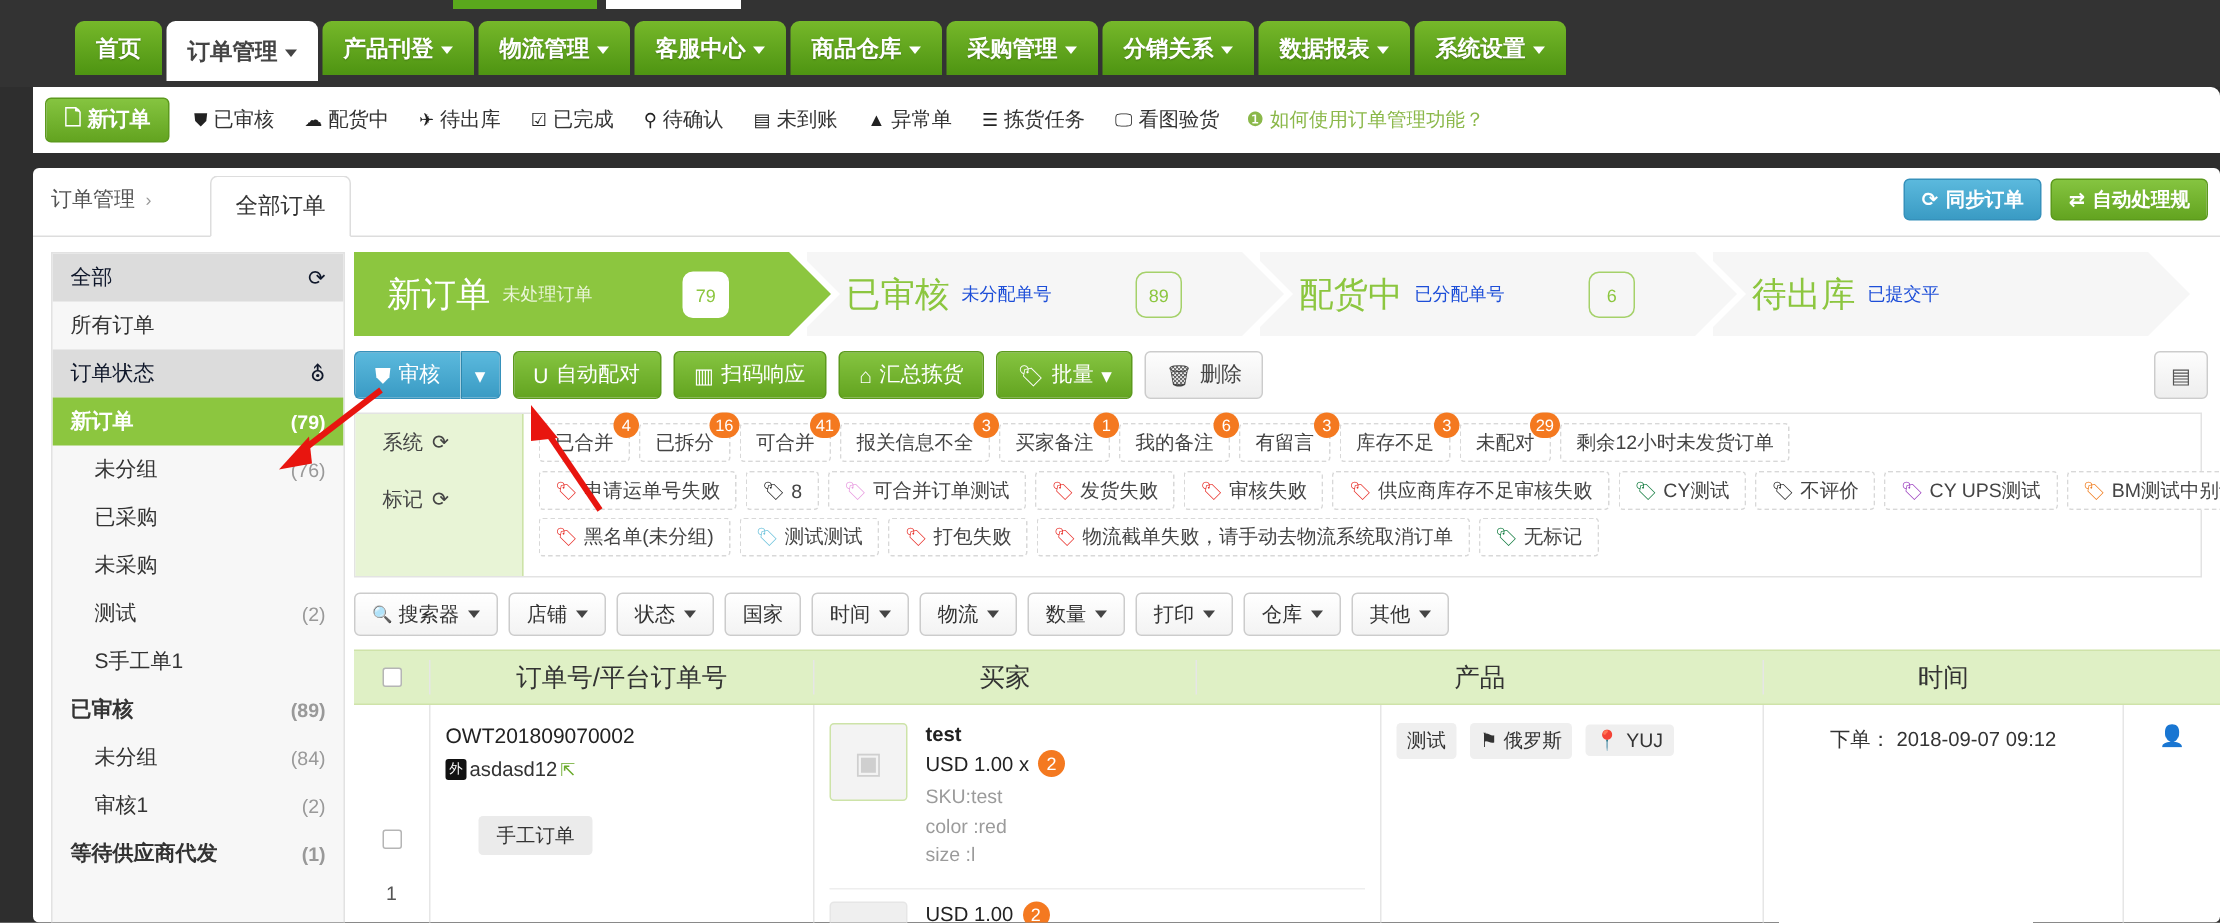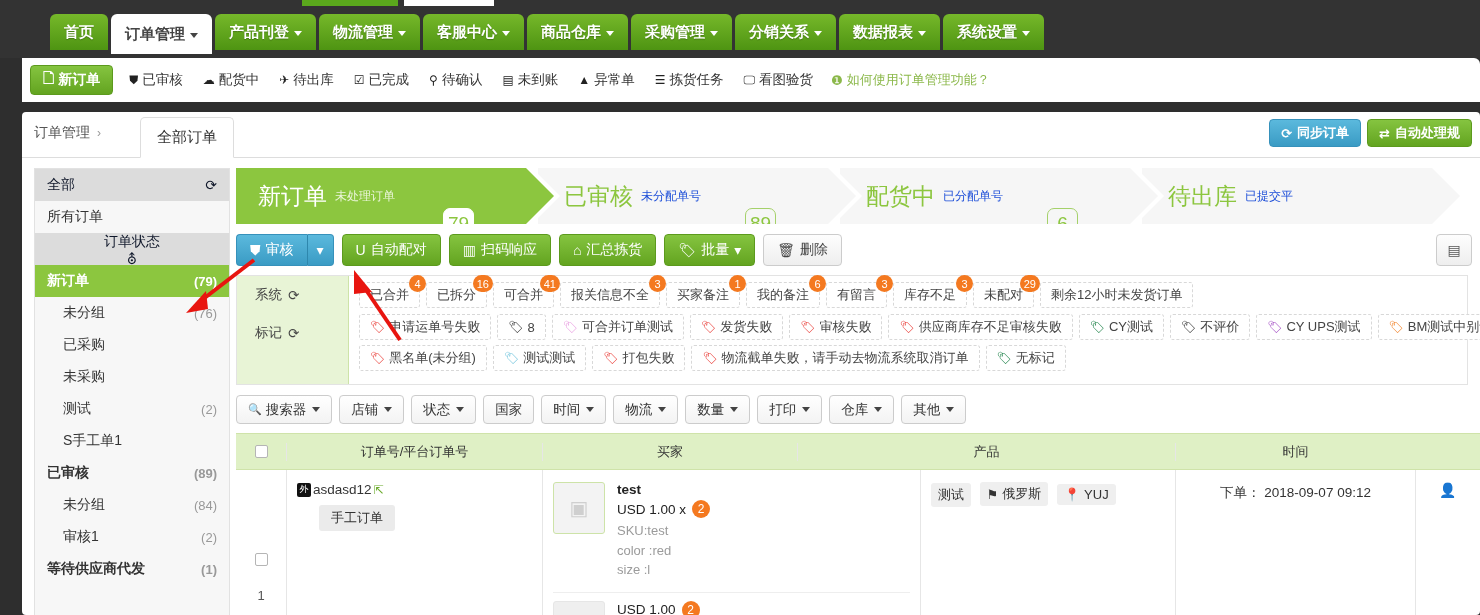--- a/index.html
+++ b/index.html
@@ -121,21 +121,21 @@
   .sidebar {
     position:absolute; left: 12px; top: 56px; width: 196px; height: 447px;
     background:#f7f7f7; border:1px solid #e2e2e2; border-bottom:none;
     overflow:hidden;
   }
   .sb-head {
     height:32px; background:#dcdcdc; display:flex; align-items:center;
     padding: 0 12px; font-size:14px; color:#0f172a; justify-content:space-between;
     cursor:pointer;
   }
-  .sb-head.sub { background:#dcdcdc;flex-direction:column; }
+  .sb-head.sub { background:#dcdcdc; }
   .sb-row {
     height:32px; display:flex; align-items:center; justify-content:space-between;
     padding: 0 12px; font-size:14px; color:#333; cursor:pointer;
   }
   .sb-row.lvl2 { padding-left: 28px; }
   .sb-row.bold { font-weight: bold; }
   .sb-row.active { background:#8cc63f; color:#fff; font-weight:bold; }
   .sb-row .cnt { color:#999; font-size:13px; }
   .sb-row.active .cnt { color:#fff; }
 
@@ -164,24 +164,24 @@
     border-top: 28px solid transparent;
     border-bottom: 28px solid transparent;
     border-left: 28px solid #ffffff;
     z-index: 1;
   }
   .rb .t1 { font-size: 23px; color:#8cc63f; font-weight:500; }
   .rb.first .t1 { color:#fff; }
   .rb .t2 { font-size: 12px; color:#1d4ed8; margin-left:8px; }
   .rb.first .t2 { color:#eaf5d8; }
   .rb .num {
-    position:absolute; right: 52px; top: 13px;
+    position:absolute; right: 40px; top: 13px;
     width:31px; height:31px; border-radius:7px;
     border:1px solid #a5d16a; color:#8cc63f; background:transparent;
-    display:flex; align-items:center; justify-content:center; font-size:19px;margin-top:27px;
+    display:flex; align-items:center; justify-content:center; font-size:12px;
   }
   .rb.first .num { background:#fff; border-color:#fff; color:#8cc63f; }
 
   
   .actions { display:flex; align-items:center; gap:8px; margin-top:10px; position:relative;}
   .abtn {
     height:32px; padding:0 13px; border-radius:4px; font-size:14px;
     display:flex; align-items:center; gap:5px; cursor:pointer; color:#fff;
     font-weight:normal;
   }
@@ -238,21 +238,21 @@
     border-left:4px solid transparent; border-right:4px solid transparent;
     border-top:5px solid #444; margin-left:2px;
   }
 
   
   .tbl { border-top:1px solid #cfe3a9; margin-right:0; }
   .thead {
     display:flex; height:36px; background:#dff0c5; align-items:center;
     border-bottom:1px solid #cfe3a9;
   }
-  .th { font-size:13px; color:#333; text-align:center; }
+  .th { font-size:17px; color:#333; text-align:center; }
   .c-chk { width:50px; display:flex; align-items:center; justify-content:center; }
   .c-order { width:256px; }
   .c-prod { width:378px; }
   .c-buyer { width:255px; }
   .c-time { width:240px; }
   .c-op { flex:1; }
   .sep-v { border-left:1px solid #e6e6e6; }
   .trow { display:flex; min-height: 122px; border-bottom:1px solid #eee; }
   .cellpad { padding: 12px 10px; }
   .chkbox {
@@ -261,21 +261,21 @@
   }
   .rownum { font-size:13px; color:#555; margin-top:22px; text-align:center;}
   .ordno { font-size:14px; color:#222; margin-bottom:7px; }
   .plat { display:flex; align-items:center; gap:2px; font-size:13.5px; color:#333; }
   .plat .sq {
     width:14px; height:14px; background:#111; color:#fff; font-size:9px;
     display:inline-flex; align-items:center; justify-content:center; border-radius:2px;
   }
   .plat .ext { color:#6aaa2a; font-size:12px; cursor:pointer; }
   .manualtag {
-    display:inline-block; margin-top:8px; margin-left:22px;
+    display:inline-block; margin-top:24px; margin-left:22px;
     background:#ebebeb; color:#333; font-size:13px;
     padding:4px 12px; border-radius:3px;
   }
   .proditem { display:flex; gap:12px; padding-bottom:8px;}
   .prodimg {
     width:52px; height:52px; border:1px solid #cde3a8; border-radius:3px;
     background:#f3f3f3; display:flex; align-items:center; justify-content:center;
     color:#cfcfcf; font-size:20px; flex:none;
   }
   .prodimg.plain { border-color:#e6e6e6; background:#efefef; }
@@ -709,20 +709,21 @@
           <div class="th c-time sep-v">时间</div>
           <div class="th c-op sep-v"></div>
         </div>
 
         <div class="trow">
           <div class="c-chk" style="flex-direction:column;padding-top:14px;align-items:center;">
             <span class="chkbox"></span>
             <span class="rownum">1</span>
           </div>
           <div class="c-order cellpad sep-v">
+            <div class="ordno">OWT201809070002</div>
             <div class="plat">
               <span class="sq">外</span>
               <span>asdasd12</span>
               <span class="ext">⇱</span>
             </div>
             <div class="manualtag">手工订单</div>
           </div>
           <div class="c-prod cellpad sep-v">
             <div class="proditem">
               <div class="prodimg">▣</div>

